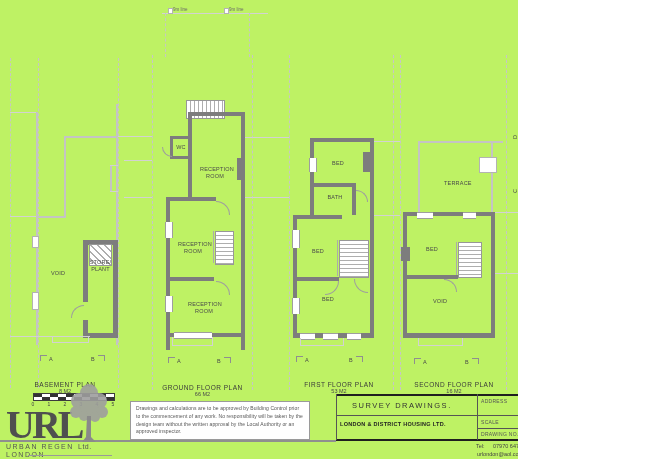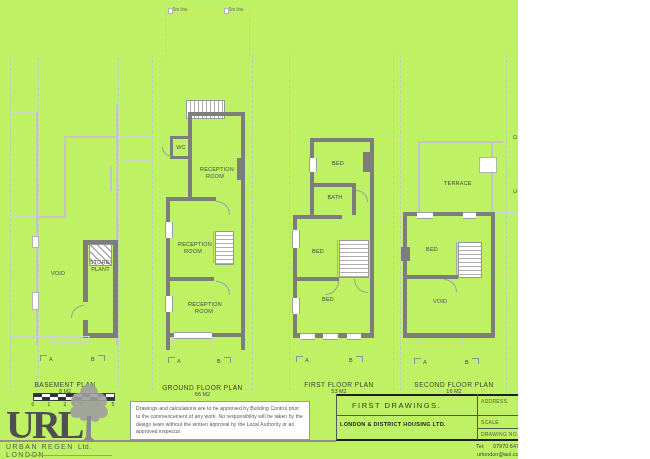--- a/index.html
+++ b/index.html
@@ -301,21 +301,21 @@
 
   <div class="a hl" style="left:336px;top:394px;width:314px;height:2px"></div>
   <div class="a ml" style="left:336px;top:415px;width:314px;height:1px"></div>
   <div class="a ml" style="left:477px;top:428px;width:173px;height:1px"></div>
   <div class="a hl" style="left:336px;top:439px;width:314px;height:2px"></div>
   <div class="a vl" style="left:336px;top:394px;width:1px;height:46px"></div>
   <div class="a vl" style="left:477px;top:394px;width:1px;height:46px"></div>
   <div class="a vl" style="left:572px;top:415px;width:1px;height:25px"></div>
   <div class="a vl" style="left:648px;top:394px;width:1px;height:46px"></div>
 
-  <div class="a tbt" style="left:352px;top:401px">FIRST  DRAWINGS.</div>
+  <div class="a tbt" style="left:352px;top:401px">SURVEY  DRAWINGS.</div>
   <div class="a tbc" style="left:340px;top:421px">LONDON &amp; DISTRICT HOUSING LTD.</div>
 
   <div class="a tb" style="left:481px;top:398px">ADDRESS</div>
   <div class="a tbv" style="left:538px;top:398px">31 HARBERTON ROAD</div>
   <div class="a tbv" style="left:538px;top:405px">LONDON  N19 3JS</div>
 
   <div class="a tb" style="left:481px;top:419px">SCALE</div>
   <div class="a tbv" style="left:538px;top:419px">1:100 @ A3</div>
   <div class="a tb" style="left:576px;top:419px">DATE.</div>
   <div class="a tbv" style="left:600px;top:419px">JAN 2024</div>

